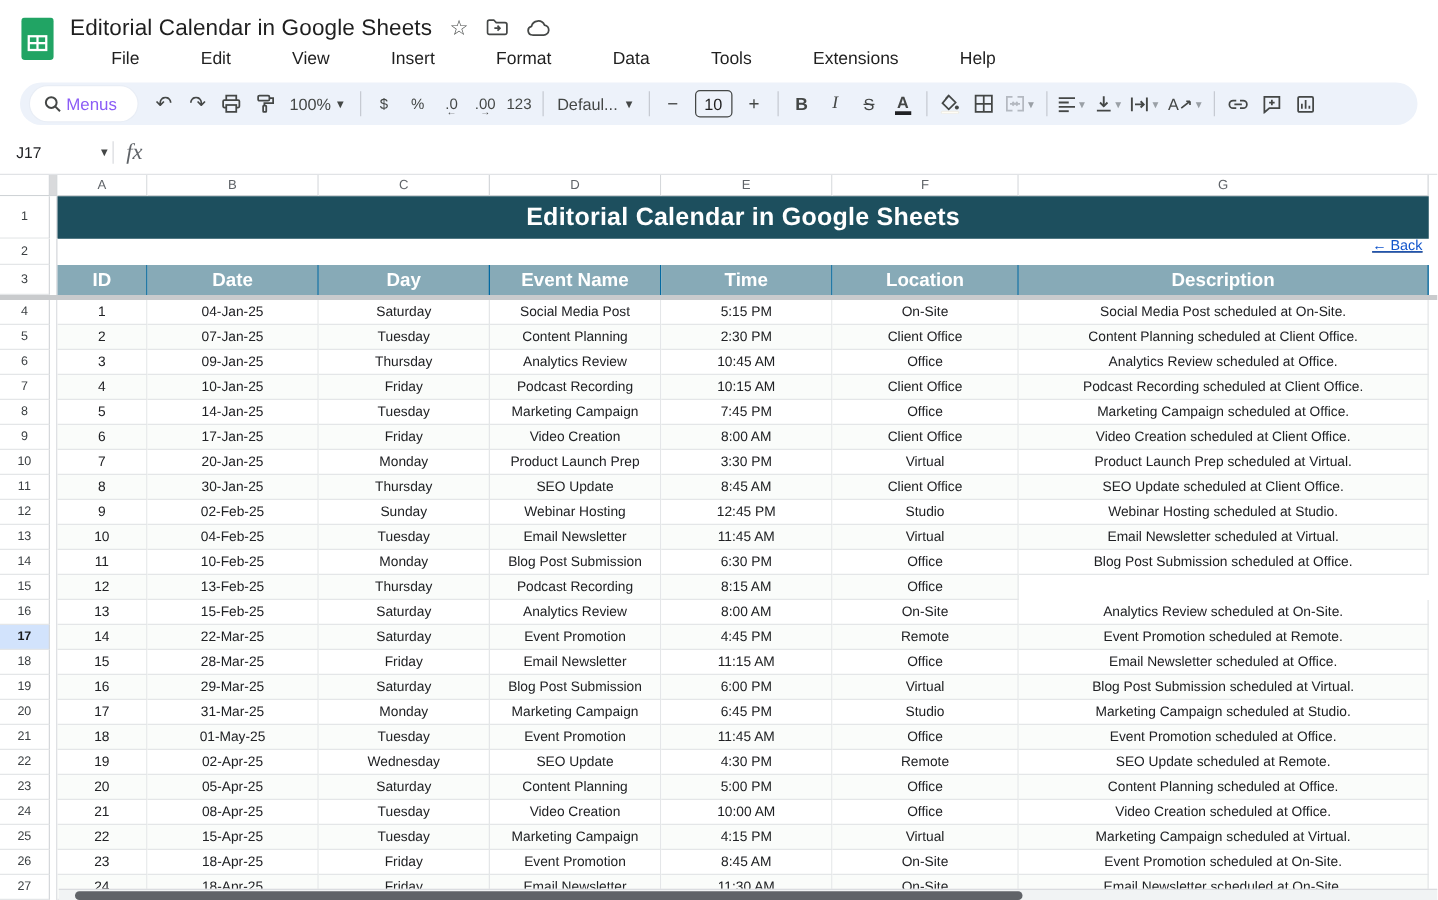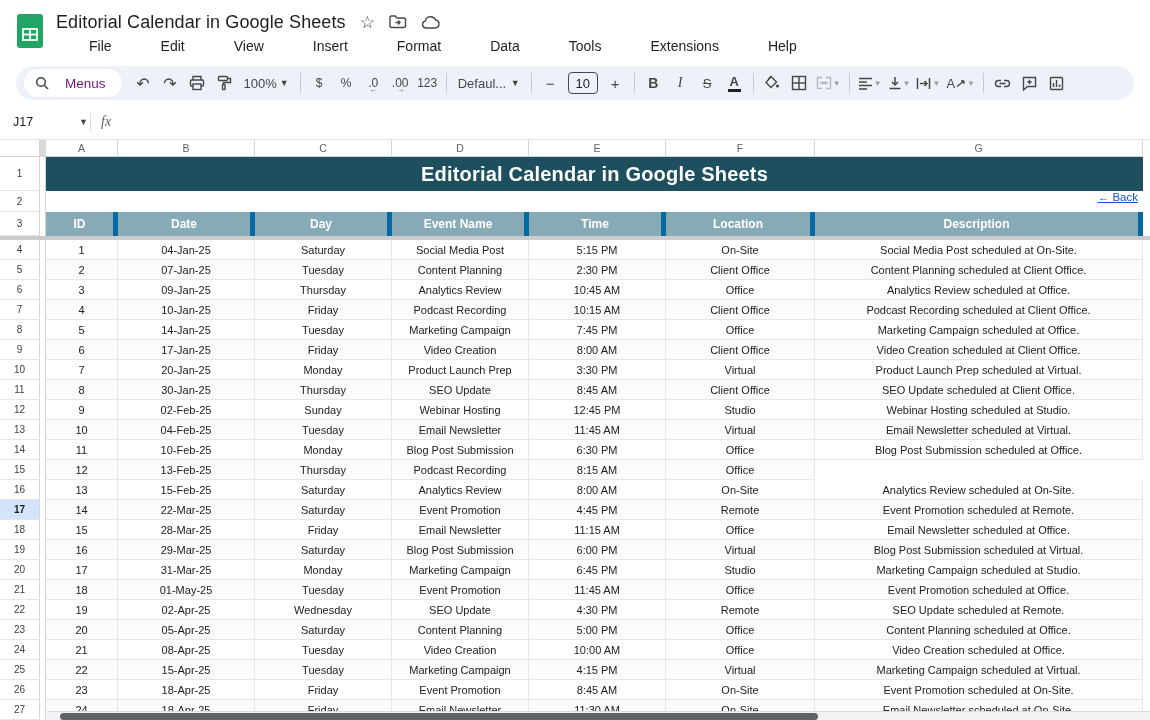--- a/index.html
+++ b/index.html
@@ -18,21 +18,21 @@
   .menu-item { font-size:14px; color:#1f1f1f; padding:2px 8px; border-radius:4px; cursor:default;margin-left:33px; }
 
   
   .toolbar-wrap { padding:2px 16px 4px 16px; }
   .toolbar { height:34px; background:#edf2fa; border-radius:20px; display:flex;
     align-items:center; padding:0 8px; }
   .tb-btn { height:26px; min-width:27px; padding:0 3px; display:flex; align-items:center;
     justify-content:center; border-radius:4px; color:#444746; font-size:13px; position:relative; }
   .tb-btn svg { display:block; }
   .menus-pill { background:#fff; height:28px; border-radius:16px; display:flex; align-items:center;
-    gap:16px; padding:0 16px 0 11px; margin-right:8px; color:#701a75; font-size:13.5px;
+    gap:4px; padding:0 16px 0 11px; margin-right:8px; color:#8b5cf6; font-size:13.5px;
     box-shadow:0 0 0 1px rgba(0,0,0,0.02); }
   .tb-sep { width:1px; height:20px; background:#c6cad2; margin:0 5px; flex:0 0 auto; }
   .caret { font-size:9px; color:#444746; margin-left:3px; }
   .caret-sm { font-size:8px; color:#9aa0a6; margin-left:1px; }
   .zoom-btn, .font-btn { font-size:13px; padding:0 6px; }
   .font-btn { width:74px; justify-content:space-between; }
   .fontsize-box { width:30px; height:22px; border:1px solid #444746; border-radius:4px;
     display:flex; align-items:center; justify-content:center; font-size:13px; margin:0 4px; }
   .bold-b { font-weight:bold; font-size:14px; }
   .italic-i { font-style:italic; font-family:"Liberation Serif",serif; font-size:14px; }
@@ -40,21 +40,21 @@
   .tcolor { font-size:13px; font-weight:bold; border-bottom:3px solid #202124; line-height:14px; padding:0 2px; }
   .disabled { color:#b4b9c1; }
   .numfmt { font-size:12px; color:#444746; }
   .mini-arrow { font-size:8px; position:absolute; bottom:2px; }
 
   
   .formula-bar { height:36px; display:flex; align-items:center; border-bottom:1px solid #e1e3e6; }
   .name-box { width:88px; padding-left:13px; display:flex; align-items:center;
     justify-content:space-between; font-size:12.5px; color:#202124; }
   .fb-sep { width:1px; height:18px; background:#dadce0; margin:0 10px 0 2px; }
-  .fx { font-family:"Liberation Serif", serif; font-style:italic; font-size:14px; color:#5f6368; }
+  .fx { font-family:"Liberation Serif", serif; font-style:italic; font-size:18px; color:#5f6368; }
   .formula-input { flex:1; height:100%; }
 
   
   .sheet { position:relative; width:1150px; }
   .gridw { width:1143px; --cols:40px 6px 72px 137px 137px 137px 137px 149px 1fr; }
   .grid-row, .col-band { display:grid; grid-template-columns:var(--cols); }
 
   .col-band { height:17px; }
   .col-head, .corner, .corner-strip { background:#fff; border-right:1px solid #d5d8db;
     border-bottom:1px solid #cfd3d6; display:flex; align-items:center; justify-content:center;
@@ -69,22 +69,22 @@
   .r-banner { height:34px; }
   .banner-cell { grid-column:3 / -1; background:var(--banner-bg); color:#fff; display:flex;
     align-items:center; justify-content:center; font-size:20px; font-weight:bold; letter-spacing:.2px; }
 
   .r-back { height:21px; }
   .back-cell { grid-column:3 / -1; display:flex; justify-content:flex-end;
     padding-right:5px; font-size:11.5px;text-decoration:underline; }
   .back-link { color:var(--link-color); text-decoration:underline; }
 
   .r-header { height:24px; }
-  .hdr-cell { background:var(--header-bg); color:#fff; font-weight:bold; font-size:12px;
-    display:flex; align-items:center; justify-content:center; border-right:5px solid #0369a1; }
+  .hdr-cell { background:var(--header-bg); color:#fff; font-weight:bold; font-size:15px;
+    display:flex; align-items:center; justify-content:center; border-right:1px solid #0369a1; }
 
   .frozen-div { height:4px; background:#c9cbcd; width:1150px; }
 
   .grid-row.data { height:20px; }
   .grid-row.data:nth-child(even) .cell { background:#fafcfa; }
   .cell { font-size:11px; color:#202124; display:flex; align-items:center; justify-content:center;
     border-right:1px solid #e4e6e8; border-bottom:1px solid #e4e6e8; background:#fff;
     white-space:nowrap; overflow:hidden; }
 
   

